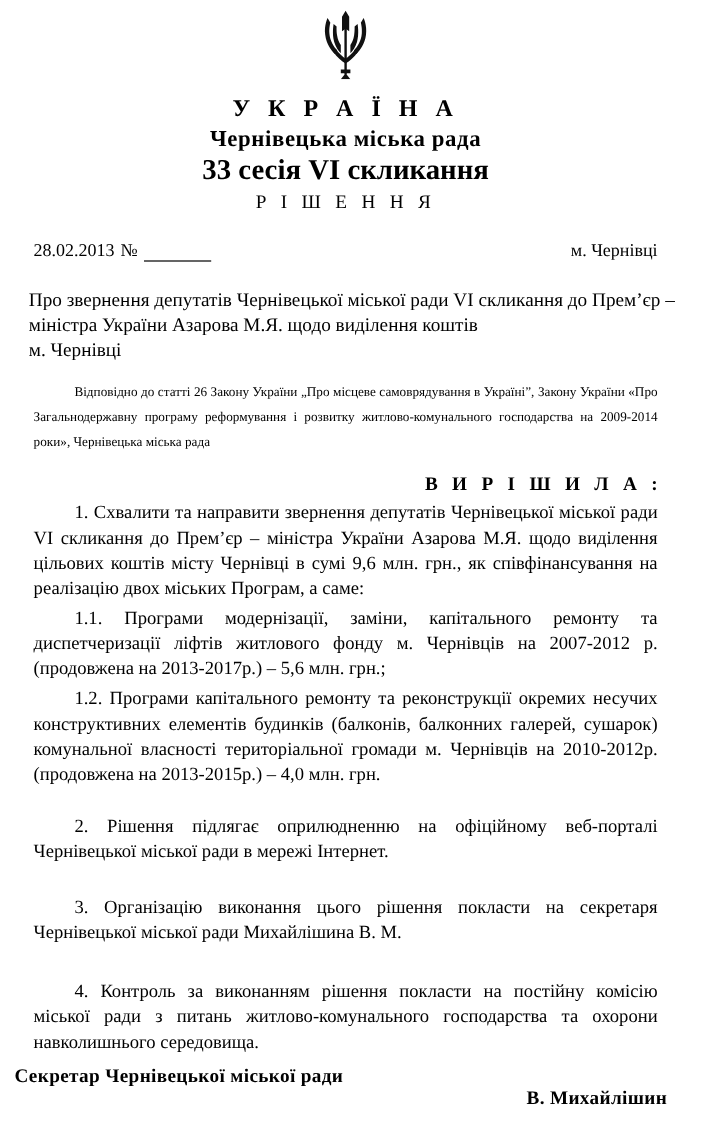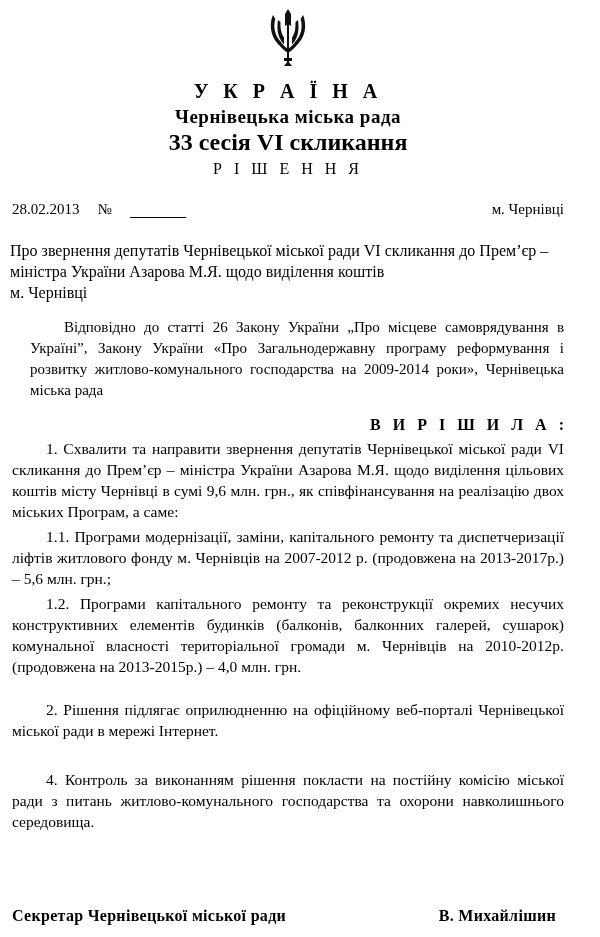--- a/index.html
+++ b/index.html
@@ -13,21 +13,21 @@
     font-family: "Liberation Serif", serif;
     color: #000000;
     position: relative;
     overflow: hidden;
   }
   .page {
     width: 576px;
     height: 937px;
     position: relative;
     box-sizing: border-box;
-    padding: 0 8px;
+    padding: 0 24px;
   }
   .emblem-wrap {
     text-align: center;
     padding-top: 8px;
     height: 62px;
   }
   .emblem {
     display: inline-block;
     width: 44px;
     height: 58px;
@@ -63,21 +63,21 @@
     display: flex;
     justify-content: space-between;
     align-items: flex-end;
     margin-top: 18px;
     font-size: 15px;
     padding: 0 4px;
   }
   .meta-left {
     display: flex;
     align-items: flex-end;
-    gap: 18px;
+    gap: 5px;
   }
   .meta-blank {
     display: inline-block;
     width: 56px;
     border-bottom: 1px solid #000;
     height: 13px;
   }
   .meta-right {
     font-size: 15px;
   }
@@ -85,26 +85,25 @@
     margin: 22px auto 0 auto;
     width: 556px;
     text-align: left;
     font-weight: normal;
     font-size: 16px;
     line-height: 21px;
   }
   .subject .l3 { display:block; }
   .body-p {
     margin-top: 14px;
-    font-size: 15px;
+    font-size: 11px;
     line-height: 21px;
     text-align: justify;
     text-indent: 34px;
     padding: 0 4px;
-    margin-left: 18px;
   }
   .verdict {
     text-align: right;
     font-weight: bold;
     font-size: 16px;
     letter-spacing: 4px;
     margin-top: 13px;
     line-height: 22px;
   }
   .item {
@@ -121,21 +120,21 @@
     left: 8px;
     right: 16px;
     bottom: 12px;
     display: flex;
     justify-content: space-between;
     font-weight: bold;
     font-size: 16px;
     padding: 0 4px;
   }
   .sig-left { letter-spacing: 0.3px; }
-  .sig-right { letter-spacing: 0.3px; }
+  .sig-right { letter-spacing: 0.3px; margin-top: 18px; }
 </style>
 </head>
 <body>
 
 <div class="page">
 
   <div class="emblem-wrap">
     <span class="emblem">
       <svg viewBox="0 0 44 58" width="44" height="58" aria-hidden="true">
         <g fill="#111111">
@@ -177,20 +176,21 @@
   </div>
 
   <div class="body-p">Відповідно до статті  26 Закону України „Про місцеве самоврядування в Україні”, Закону України «Про Загальнодержавну програму реформування і розвитку житлово-комунального господарства на 2009-2014 роки», Чернівецька міська рада</div>
 
   <div class="verdict">В И Р І Ш И Л А :</div>
 
   <div class="item">1. Схвалити та направити звернення депутатів Чернівецької міської ради VI скликання до  Прем’єр – міністра України Азарова М.Я. щодо виділення цільових коштів   місту Чернівці в сумі 9,6 млн. грн., як співфінансування  на реалізацію двох міських Програм, а саме:</div>
   <div class="item tight">1.1. Програми модернізації, заміни, капітального ремонту та диспетчеризації ліфтів житлового фонду м. Чернівців на 2007-2012 р. (продовжена на 2013-2017р.) – 5,6 млн. грн.;</div>
   <div class="item tight">1.2. Програми капітального ремонту та реконструкції окремих  несучих конструктивних  елементів  будинків  (балконів,  балконних  галерей, сушарок) комунальної власності територіальної громади м. Чернівців на 2010-2012р. (продовжена на 2013-2015р.) – 4,0 млн. грн.</div>
   <div class="item" style="margin-top:22px">2. Рішення підлягає оприлюдненню на офіційному веб-порталі Чернівецької міської ради в мережі Інтернет.</div>
+  <div class="item" style="margin-top:26px">3. Організацію виконання цього рішення покласти на секретаря Чернівецької міської ради  Михайлішина В. М.</div>
   <div class="item" style="margin-top:28px">4. Контроль за виконанням рішення покласти на постійну комісію міської ради з питань житлово-комунального господарства та охорони навколишнього середовища.</div>
 
   <div class="signature">
     <div class="sig-left">Секретар Чернівецької міської  ради</div>
     <div class="sig-right">В. Михайлішин</div>
   </div>
 
 </div>
 
 </body></html>

